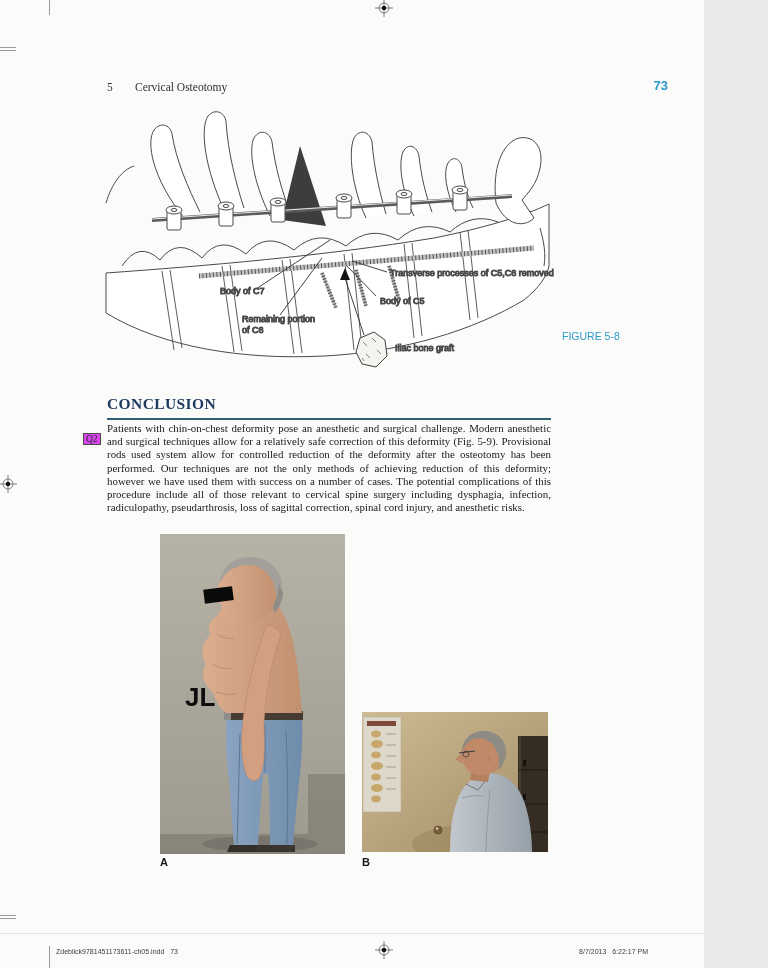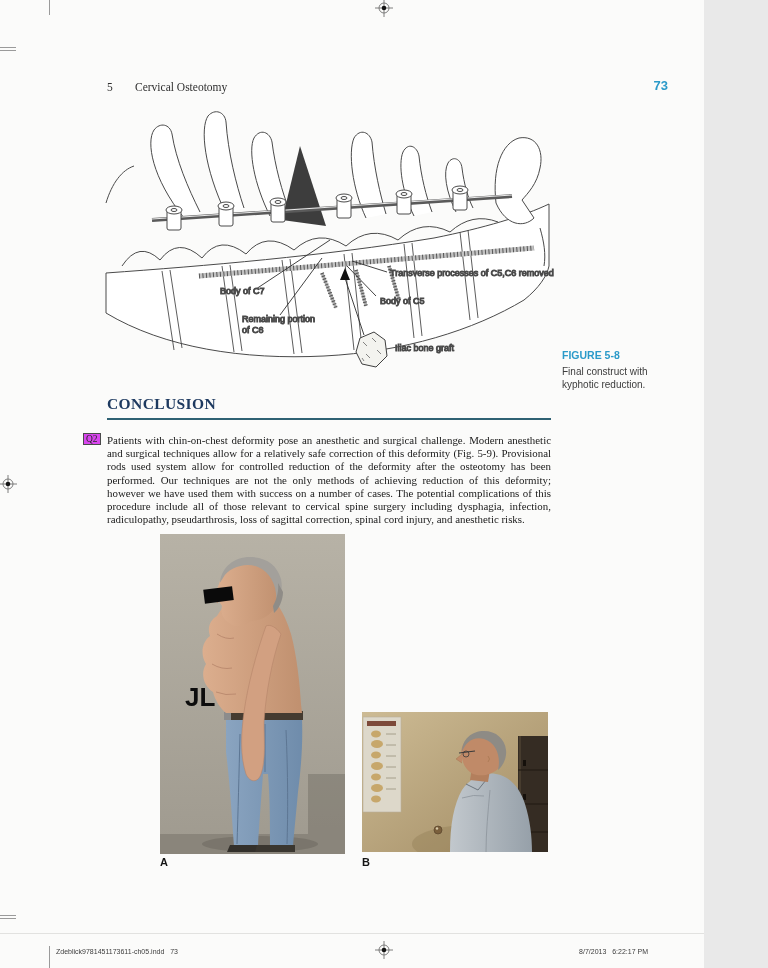--- a/index.html
+++ b/index.html
@@ -14,29 +14,29 @@
   .hdr-left{left:107px;top:81px;font-size:11.5px;color:#2e2e2e;}
   .hdr-left .chno{display:inline-block;width:28px;}
   .hdr-pageno{right:36px;top:78px;font-family:"Liberation Sans",sans-serif;
               font-weight:bold;font-size:13px;color:#2b9ac9;}
   
   .illus{left:104px;top:108px;width:450px;height:270px;}
   .illus text{font-family:"Liberation Sans",sans-serif;font-size:9px;fill:#1a1a1a;}
   
   .sidecap{left:562px;width:118px;font-family:"Liberation Sans",sans-serif;font-size:10px;
            line-height:13px;color:#3d3d3d;}
-  .sidecap .captitle{font-weight:bold;color:#2b9ac9;font-size:10.5px;margin-bottom:3px;margin-top:19px;}
+  .sidecap .captitle{font-weight:normal;color:#2b9ac9;font-size:10.5px;margin-bottom:3px;}
   .sidecap b{color:#2a2a2a;}
   
   .concl-head{left:107px;top:395px;font-size:15.5px;font-weight:bold;color:#1e3a60;
               letter-spacing:.4px;text-align:right;}
   .concl-rule{left:107px;top:418px;width:444px;height:2px;background:#2f6173;}
   .qnote{left:83px;top:433px;border:1px solid #4a4a4a;font-size:9.5px;padding:0 2px;
          color:#2a2a2a;background:#d946ef;}
-  .bodytext{left:107px;top:434px;width:444px;font-size:10.9px;line-height:13.2px;
+  .bodytext{left:107px;top:422px;width:444px;font-size:10.9px;line-height:13.2px;
             text-align:justify;color:#191919;}
   
   .photoA{left:160px;top:534px;width:185px;height:320px;}
   .photoB{left:362px;top:712px;width:186px;height:140px;}
   .photolabel{font-family:"Liberation Sans",sans-serif;font-weight:bold;font-size:11px;
               color:#141414;}
   
   .footrule{left:0;top:933px;width:768px;height:1px;background:#e2e2e0;}
   .foot{top:948px;font-family:"Liberation Sans",sans-serif;font-size:7px;color:#3c3c3c;
         white-space:pre;}
@@ -195,21 +195,20 @@
     <text x="286" y="168">Transverse processes of C5,C6 removed</text>
     <text x="116" y="186">Body of C7</text>
     <text x="276" y="196">Body of C5</text>
     <text x="138" y="214">Remaining portion</text>
     <text x="138" y="225">of C6</text>
     <text x="291" y="243">Iliac bone graft</text>
   </svg>
 
   <div class="abs sidecap" style="top:330px;">
     <div class="captitle">FIGURE 5-8</div>
-    <div>Final construct with kyphotic reduction.</div>
   </div>
 
   <div class="abs concl-head">CONCLUSION</div>
   <div class="abs concl-rule"></div>
   <div class="abs qnote">Q2</div>
   <div class="abs bodytext">Patients with chin-on-chest deformity pose an anesthetic and surgical challenge. Modern anesthetic and surgical techniques allow for a relatively safe correction of this deformity (Fig. 5-9). Provisional rods used system allow for controlled reduction of the deformity after the osteotomy has been performed. Our techniques are not the only methods of achieving reduction of this deformity; however we have used them with success on a number of cases. The potential complications of this procedure include all of those relevant to cervical spine surgery including dysphagia, infection, radiculopathy, pseudarthrosis, loss of sagittal correction, spinal cord injury, and anesthetic risks.</div>
 
   <svg class="abs photoA" viewBox="0 0 185 320">
     <defs>
       <linearGradient id="wallA" x1="0" y1="0" x2="0" y2="1">

